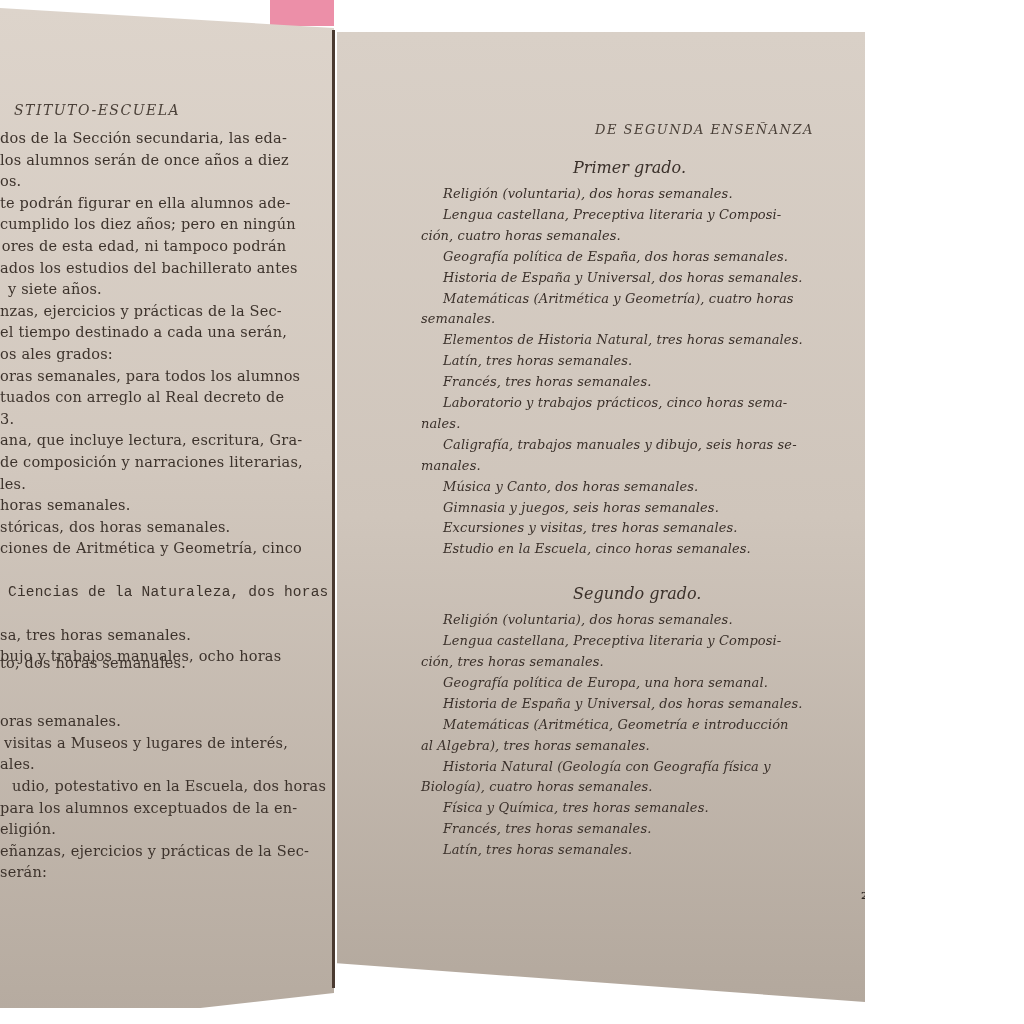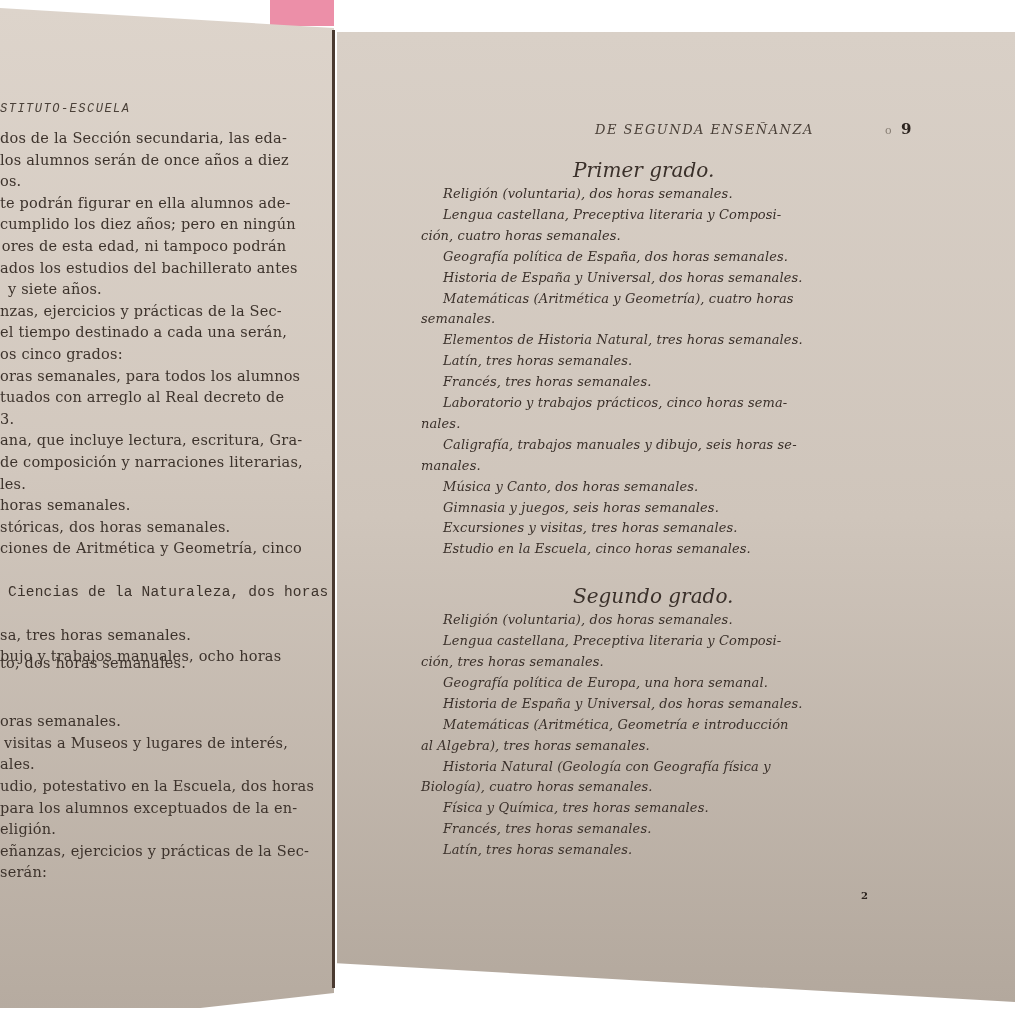--- a/index.html
+++ b/index.html
@@ -15,43 +15,43 @@
   .left-page {
     position:absolute; left:0; top:8px; width:334px; height:1000px;
     background:linear-gradient(180deg,#ddd4cb 0%,#d2c8be 45%,#b6aba0 100%);
     clip-path:polygon(0 0,100% 2%,100% 98.5%,60% 100%,0 100%);
   }
   .gutter {
     position:absolute; left:332px; top:30px; width:3px; height:958px;
     background:#4a3a30;
   }
   .right-page {
-    position:absolute; left:337px; top:32px; width:678px; height:970px;
+    position:absolute; left:337px; top:32px; width:528px; height:970px;
     background:linear-gradient(180deg,#d9d0c7 0%,#cfc5bb 50%,#b3a89d 100%);
     box-shadow:1px 1px 2px rgba(0,0,0,0.35);
     clip-path:polygon(0 0,100% 0,100% 100%,0 96%);
   }
   .left-page .line {
     position:absolute; left:0; width:288px; white-space:nowrap;
     font-size:14.5px; color:#3d332c; letter-spacing:0.2px;
   }
   .left-header {
-    position:absolute; left:0; top:94px; font-style:italic; font-size:12px;
-    letter-spacing:1.5px; color:#4a4038;font-family:Liberation Mono, monospace;
+    position:absolute; left:14px; top:94px; font-style:italic; font-size:14px;
+    letter-spacing:1.5px; color:#4a4038;
   }
   .right-header {
     position:absolute; left:172px; top:90px; font-style:italic; font-size:13px;
     letter-spacing:1.5px; color:#4a4038;
   }
   .page-num {
     position:absolute; left:478px; top:88px; font-size:15px; color:#2c241f; font-weight:bold;
   }
   .page-dot { position:absolute; left:462px; top:92px; font-size:11px; color:#8a8076; }
   .grade-title {
-    position:absolute; font-style:italic; font-size:20px; color:#3a302a;
+    position:absolute; font-style:italic; font-size:16px; color:#3a302a;
   }
   .rline {
     position:absolute; left:0; width:496px; font-size:13px; color:#3a302a;
     white-space:nowrap; letter-spacing:0.1px;font-style:italic;
   }
   .indent { padding-left:22px; }
   .sig {
     position:absolute; left:438px; top:858px; font-size:10px; color:#2c241f; font-weight:bold;
   }
   .rcontent { position:absolute; left:86px; top:0; width:500px; height:100%; }
@@ -67,41 +67,41 @@
       <div class="line" style="top: 122px; padding-left: 0px;">dos de la Sección secundaria, las eda-</div>
       <div class="line" style="top: 143.6px; padding-left: 0px;">los alumnos serán de once años a diez</div>
       <div class="line" style="top: 165.2px; padding-left: 0px;">os.</div>
       <div class="line" style="top: 186.8px; padding-left: 0px;">te podrán figurar en ella alumnos ade-</div>
       <div class="line" style="top: 208.4px; padding-left: 0px;">cumplido los diez años; pero en ningún</div>
       <div class="line" style="top: 230px; padding-left: 0px; text-align: center;">ores de esta edad, ni tampoco podrán</div>
       <div class="line" style="top: 251.6px; padding-left: 0px;">ados los estudios del bachillerato antes</div>
       <div class="line" style="top: 273.2px; padding-left: 8px;">y siete años.</div>
       <div class="line" style="top: 294.8px; padding-left: 0px;">nzas, ejercicios y prácticas de la Sec-</div>
       <div class="line" style="top: 316.4px; padding-left: 0px;">el tiempo destinado a cada una serán,</div>
-      <div class="line" style="top: 338px; padding-left: 0px;">os cinco grados:</div>
+      <div class="line" style="top: 338px; padding-left: 0px;">os ales grados:</div>
       <div class="line" style="top: 359.6px; padding-left: 0px;">oras semanales, para todos los alumnos</div>
       <div class="line" style="top: 381.2px; padding-left: 0px;">tuados con arreglo al Real decreto de</div>
       <div class="line" style="top: 402.8px; padding-left: 0px;">3.</div>
       <div class="line" style="top: 424.4px; padding-left: 0px;">ana, que incluye lectura, escritura, Gra-</div>
       <div class="line" style="top: 446px; padding-left: 0px;">de composición y narraciones literarias,</div>
       <div class="line" style="top: 467.6px; padding-left: 0px;">les.</div>
       <div class="line" style="top: 489.2px; padding-left: 0px;">horas semanales.</div>
       <div class="line" style="top: 510.8px; padding-left: 0px;">stóricas, dos horas semanales.</div>
       <div class="line" style="top: 532.4px; padding-left: 0px;">ciones de Aritmética y Geometría, cinco</div>
       <div class="line" style="top: 554px; padding-left: 0px;"></div>
       <div class="line" style="top: 575.6px; padding-left: 8px; font-family: Liberation Mono, monospace;">Ciencias de la Naturaleza, dos horas</div>
       <div class="line" style="top: 597.2px; padding-left: 0px;"></div>
       <div class="line" style="top: 618.8px; padding-left: 0px;">sa, tres horas semanales.</div>
       <div class="line" style="top: 640.4px; padding-left: 0px;">bujo y trabajos manuales, ocho horas</div>
       <div class="line" style="top: 662px; padding-left: 0px;"></div>
       <div class="line" style="top: 647px; padding-left: 0px;">to, dos horas semanales.</div>
       <div class="line" style="top: 705.2px; padding-left: 0px;">oras semanales.</div>
       <div class="line" style="top: 726.8px; padding-left: 4px;">visitas a Museos y lugares de interés,</div>
       <div class="line" style="top: 748.4px; padding-left: 0px;">ales.</div>
-      <div class="line" style="top: 770px; padding-left: 0px;">udio, potestativo en la Escuela, dos horas</div>
+      <div class="line" style="top: 770px; padding-left: 12px;">udio, potestativo en la Escuela, dos horas</div>
       <div class="line" style="top: 791.6px; padding-left: 0px;">para los alumnos exceptuados de la en-</div>
       <div class="line" style="top: 813.2px; padding-left: 0px;">eligión.</div>
       <div class="line" style="top: 834.8px; padding-left: 0px;">eñanzas, ejercicios y prácticas de la Sec-</div>
       <div class="line" style="top: 856.4px; padding-left: 0px;">serán:</div>
     </div>
 </div>
 
 <div class="gutter"></div>
 
 <div class="right-page">

